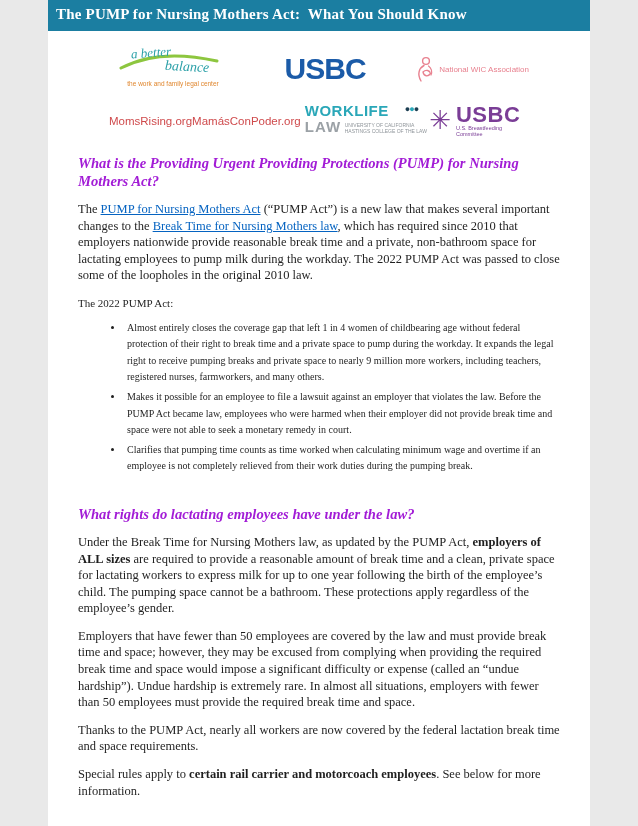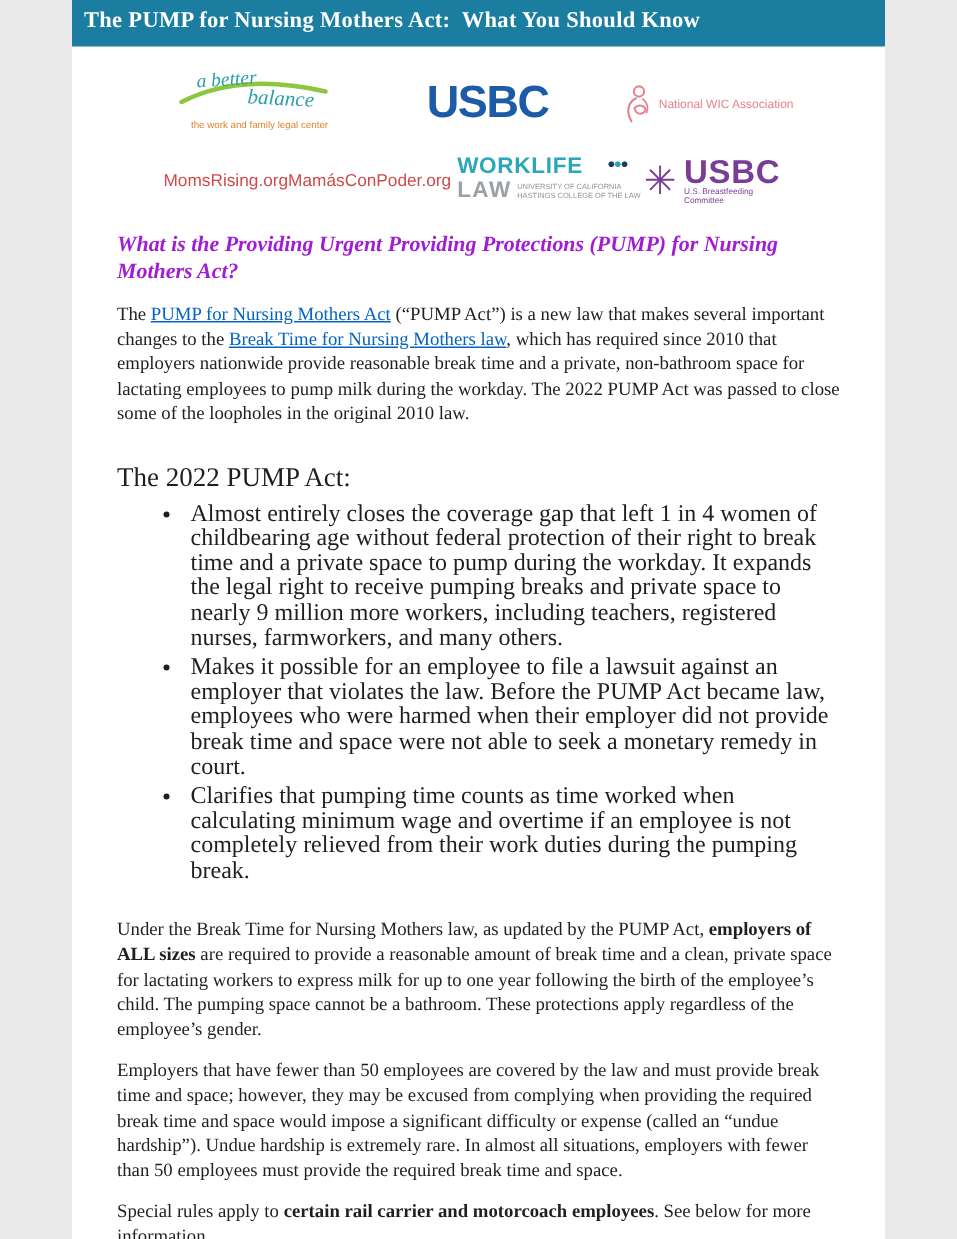--- a/index.html
+++ b/index.html
@@ -50,23 +50,23 @@
   .usbc .tag { font-size:5.5px; }
 
   
   .content { padding:0 30px; }
   .doc-heading {
     color:#a21cd6; font-size:14.6px; font-style:italic; font-weight:bold;
     margin:19px 0 0 0; line-height:18px;
   }
   .doc-heading.first { margin-top:12px; }
   .doc-para { font-size:12.5px; line-height:16.6px; margin:11px 0 0 0; }
-  .doc-lead { font-size:18px; line-height:16.6px; margin:26px 0 0 0; }
+  .doc-lead { font-size:11px; line-height:16.6px; margin:11px 0 0 0; }
   .doc-bullets { margin:8px 0 0 0; padding:0 0 0 46px; }
-  .doc-bullets li { font-size:16px; line-height:16.6px; margin:0 0 3px 0; padding-left:3px; }
+  .doc-bullets li { font-size:10px; line-height:16.6px; margin:0 0 3px 0; padding-left:3px; }
   .doc-link { color:#0563c1; text-decoration:underline; cursor:pointer; }
   strong { font-weight:bold; }
   .gap-lg { height:8px; }
 </style>
 </head>
 <body>
 
 <div class="page">
 
   <div class="title-bar">
@@ -131,19 +131,21 @@
 
     <p class="doc-lead">The 2022 PUMP Act:</p>
     <ul class="doc-bullets">
       <li>Almost entirely closes the coverage gap that left 1 in 4 women of childbearing age without federal protection of their right to break time and a private space to pump during the workday. It expands the legal right to receive pumping breaks and private space to nearly 9 million more workers, including teachers, registered nurses, farmworkers, and many others.</li>
       <li>Makes it possible for an employee to file a lawsuit against an employer that violates the law. Before the PUMP Act became law, employees who were harmed when their employer did not provide break time and space were not able to seek a monetary remedy in court.</li>
       <li>Clarifies that pumping time counts as time worked when calculating minimum wage and overtime if an employee is not completely relieved from their work duties during the pumping break.</li>
     </ul>
 
     <div class="gap-lg"></div>
 
+    <h2 class="doc-heading">What rights do lactating employees have under the law?</h2>
     <p class="doc-para"><span>Under the Break Time for Nursing Mothers law, as updated by the PUMP Act, </span><strong>employers of ALL sizes</strong><span> are required to provide a reasonable amount of break time and a clean, private space for lactating workers to express milk for up to one year following the birth of the employee’s child. The pumping space cannot be a bathroom. These protections apply regardless of the employee’s gender.</span></p>
     <p class="doc-para">Employers that have fewer than 50 employees are covered by the law and must provide break time and space; however, they may be excused from complying when providing the required break time and space would impose a significant difficulty or expense (called an “undue hardship”). Undue hardship is extremely rare. In almost all situations, employers with fewer than 50 employees must provide the required break time and space.</p>
 
+    <p class="doc-para">Thanks to the PUMP Act, nearly all workers are now covered by the federal lactation break time and space requirements.</p>
     <p class="doc-para"><span>Special rules apply to </span><strong>certain rail carrier and motorcoach employees</strong><span>. See below for more information.</span></p>
 
   </div>
 </div>
 
 </body></html>

